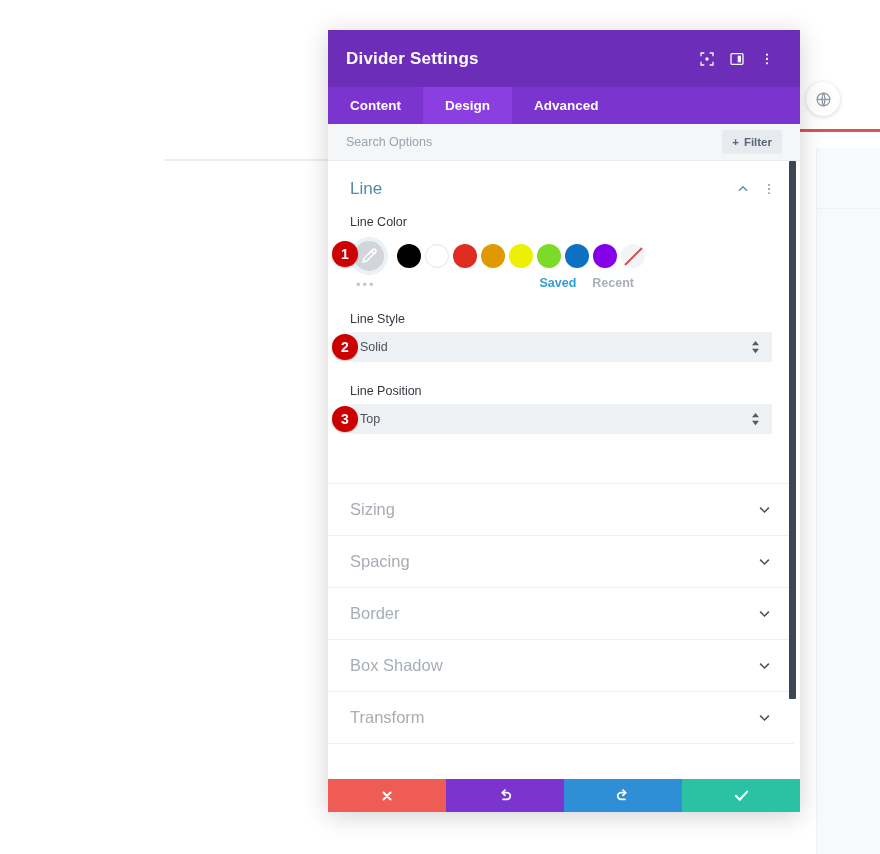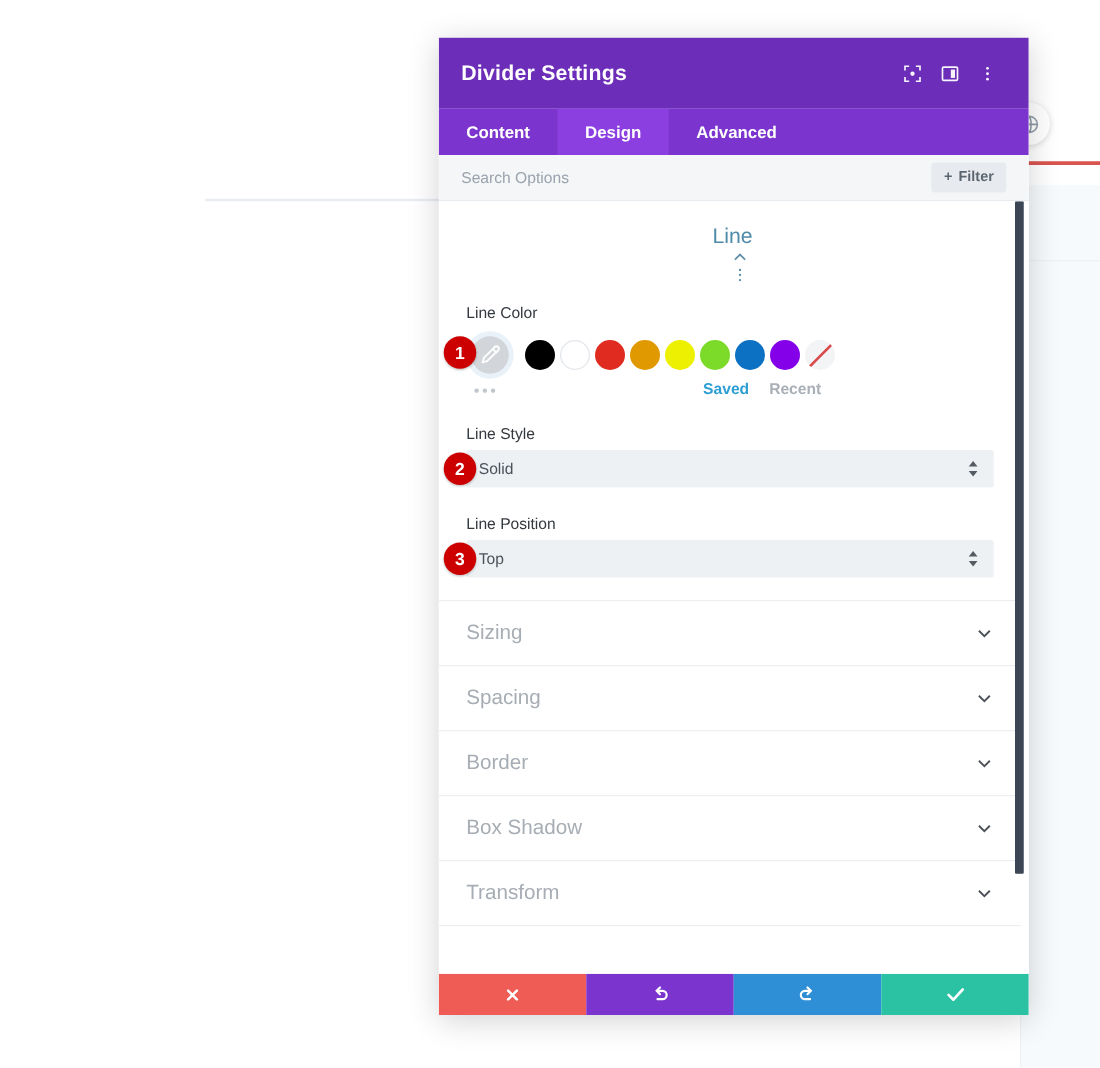--- a/index.html
+++ b/index.html
@@ -30,21 +30,21 @@
   #bg-panel-right {
     position: absolute; left: 816px; top: 148px; width: 64px; height: 706px;
     background: #f7fafc; border-left: 1px solid #eef2f6;
   }
   #bg-panel-right::after{
     content:""; position:absolute; left:0; top:60px; width:64px; height:1px; background:#eef2f6;
   }
 
   
   #modal {
-    position: absolute; left: 351px; top: 30px;
+    position: absolute; left: 328px; top: 30px;
     width: 472px; height: 782px;
     background: #ffffff;
     box-shadow: 0 4px 24px rgba(0,0,0,.18);
     display: flex; flex-direction: column;
     overflow: hidden;
   }
 
   
   #modal-header {
     height: 57px; background: #6c2eb9;
@@ -89,21 +89,21 @@
 
   
   #modal-body {
     flex: 1 1 auto; position: relative; overflow: hidden; background: #ffffff;
   }
   #body-inner { position: absolute; inset: 0 6px 0 0; overflow: hidden; }
 
   
   #line-section { padding: 0 0 18px 0; }
   #line-head {
-    display: flex; align-items: center; padding: 18px 18px 8px 22px; flex-direction: column;
+    display: flex; align-items: center; padding: 18px 18px 8px 22px;
   }
   #line-head-title { font-size: 17px; color: #4f8ba8; flex: 1; }
   .head-ctl { color: #5f8fa8; margin-left: 12px; cursor: pointer; display:flex; }
 
   .field-label {
     font-size: 12.5px; color: #34393f; padding: 8px 22px 6px 22px;
   }
 
   
   #swatch-row {
@@ -323,21 +323,21 @@
             <span class="select-arrows">
               <svg width="9" height="14" viewBox="0 0 10 16" fill="currentColor">
                 <polygon points="5,1 9,6 1,6"></polygon>
                   <polygon points="5,15 9,10 1,10"></polygon>
               </svg>
             </span>
           </div>
         </div>
       </div>
 
-      <div id="closed-sections" style="margin-top:0;">
+      <div id="closed-sections" style="margin-top:31px;">
         <div class="closed-row">
           <span class="closed-title">Sizing</span>
           <span class="closed-chev">
             <svg width="15" height="15" viewBox="0 0 24 24" fill="none" stroke="currentColor" stroke-width="2.4">
                 <polyline points="5,9 12,16 19,9"></polyline>
               </svg>
           </span>
         </div>
         <div class="closed-row">
           <span class="closed-title">Spacing</span>

